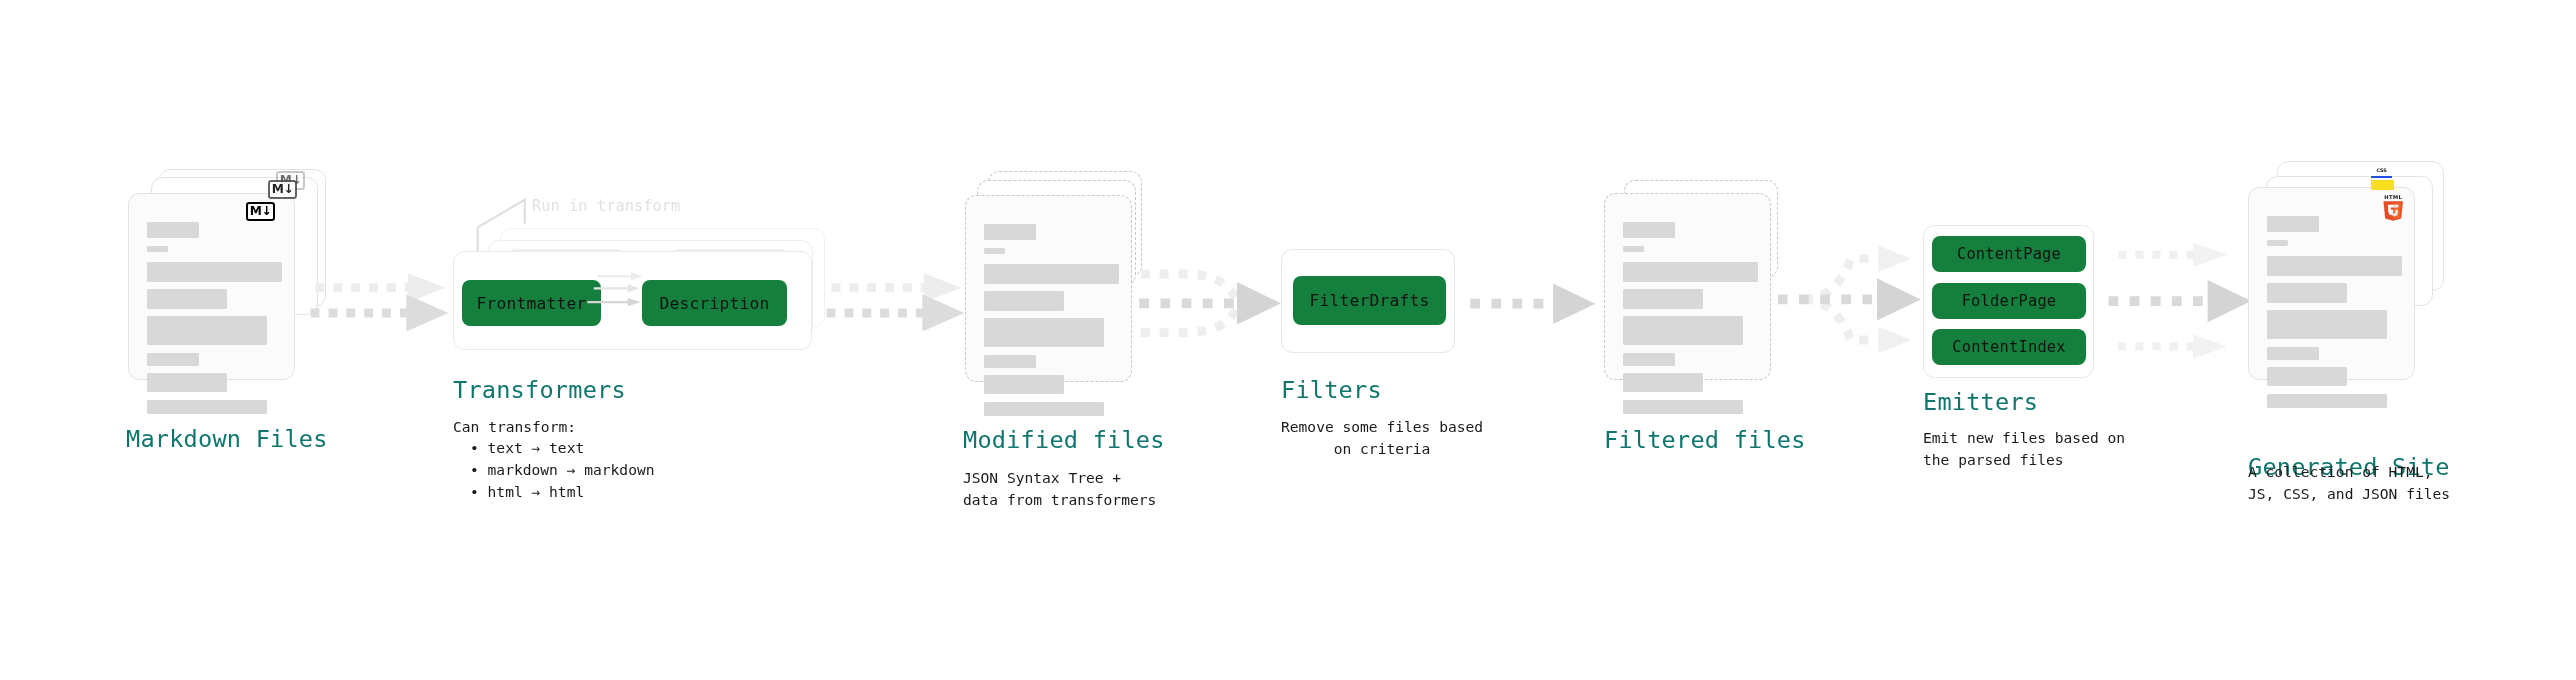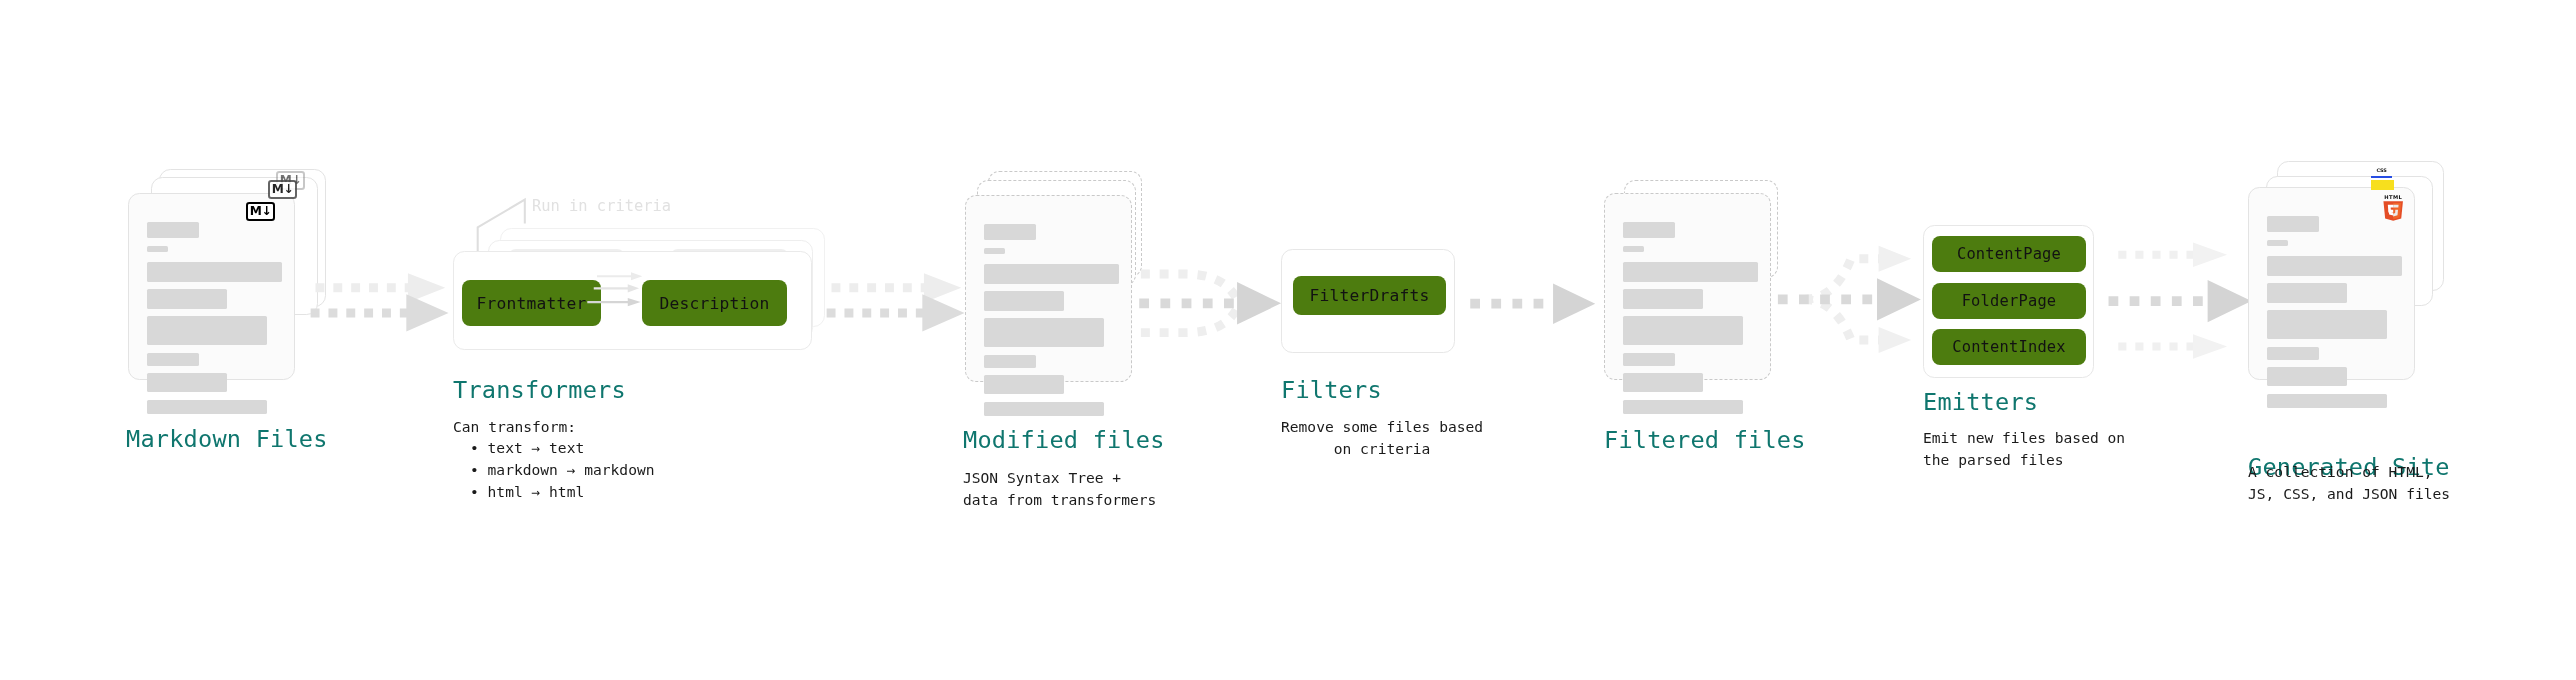--- a/index.html
+++ b/index.html
@@ -99,21 +99,21 @@
   .group-box {
     position: absolute;
     box-sizing: border-box;
     border: 1.6px solid #e7e7e7;
     border-radius: 11.4px;
     background: #ffffff;
   }
   .chip {
     position: absolute;
     box-sizing: border-box;
-    background: #4d7c0f;
+    background: #15803d;
     border-radius: 8.1px;
     display: flex;
     align-items: center;
     justify-content: center;
     font-size: 16.3px;
     color: #121212;
     letter-spacing: 0.2px;
     white-space: nowrap;
   }
   .chip.fade1 { background: #e6e6e6; color: transparent; }
@@ -211,21 +211,21 @@
       <path d="M-12 47 H42"></path>
     </g>
     <polygon points="38,42 54,47 38,52" fill="#d5d5d5"></polygon>
   </svg>
 
   <svg class="arrowsvg" style="left:471px; top:198px;" width="106" height="65" viewBox="0 0 130 80">
     <g fill="none" stroke="#dedede" stroke-width="2.5" stroke-linecap="square">
       <path d="M8 64 L8 36 L66 2 L66 30"></path>
     </g>
   </svg>
-  <div class="parallel-label" style="left:532px; top:197px;">Run in criteria</div>
+  <div class="parallel-label" style="left:532px; top:197px;">Run in transform</div>
 
   <div class="title" style="left:453px; top:376px;">Transformers</div>
   <div class="sub" style="left:453px; top:416px;">Can transform:</div>
   <div class="sub" style="left:470px; top:437px;">• text → text</div>
   <div class="sub" style="left:470px; top:459px;">• markdown → markdown</div>
   <div class="sub" style="left:470px; top:481px;">• html → html</div>
 
   <svg class="arrowsvg" style="left:825px; top:268px;" width="146" height="98" viewBox="0 0 180 120">
     <g stroke="#ededed" stroke-width="11" stroke-dasharray="11 11" fill="none">
       <path d="M8 24 H132"></path>
@@ -263,21 +263,21 @@
       <path d="M6 22 H60 Q112 22 126 58"></path>
       <path d="M6 94 H60 Q112 94 126 60"></path>
     </g>
     <g fill="none" stroke="#d9d9d9" stroke-width="12" stroke-dasharray="12 14">
       <path d="M4 58 H128"></path>
     </g>
     <polygon points="124,32 178,58 124,84" fill="#d4d4d4"></polygon>
   </svg>
 
   <div class="group-box" style="left:1281px; top:249px; width:174px; height:104px;"></div>
-  <div class="chip" style="left:1293px; top:276px; width:153px; height:39px;">FilterDrafts</div>
+  <div class="chip" style="left:1293px; top:276px; width:153px; height:49px;">FilterDrafts</div>
 
   <div class="title" style="left:1281px; top:376px;">Filters</div>
   <div class="sub" style="left:1281px; top:416px;text-align:center;">Remove some files based
 on criteria</div>
 
   <svg class="arrowsvg" style="left:1467px; top:280px;" width="138" height="49" viewBox="0 0 170 60">
     <g fill="none" stroke="#d9d9d9" stroke-width="12" stroke-dasharray="12 14">
       <path d="M4 29 H110"></path>
     </g>
     <polygon points="106,4 158,29 106,54" fill="#d4d4d4"></polygon>

